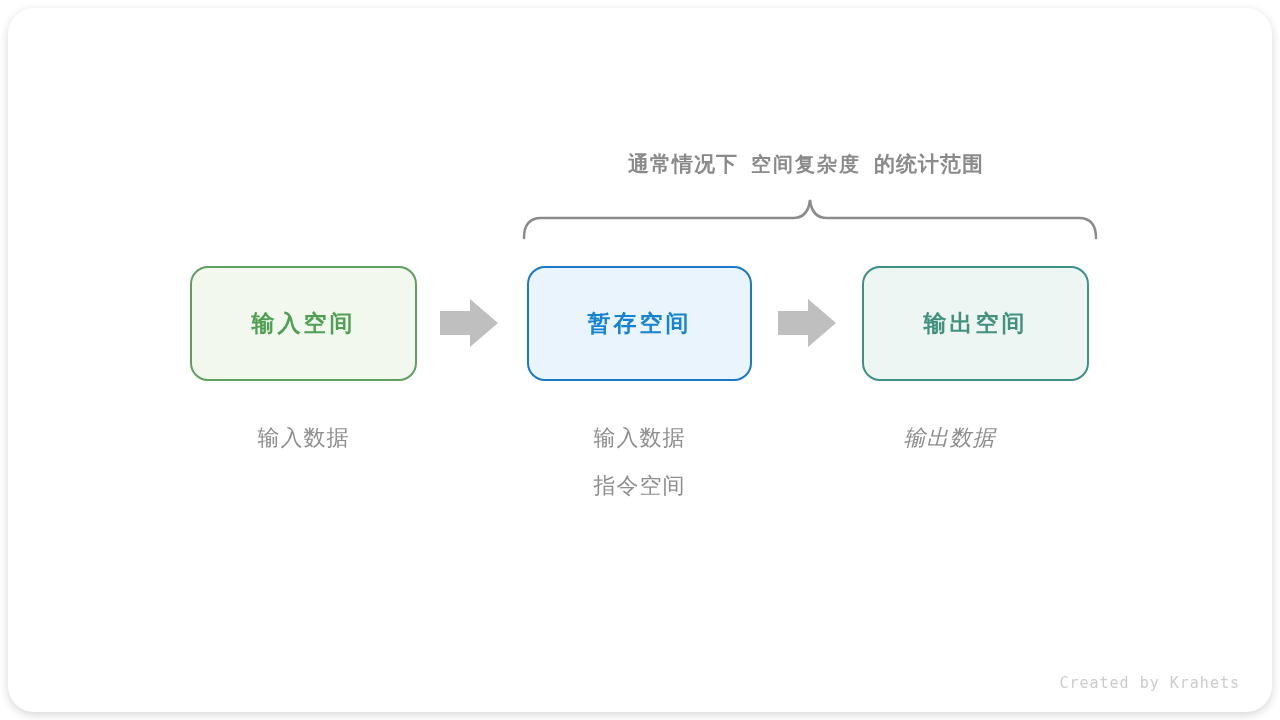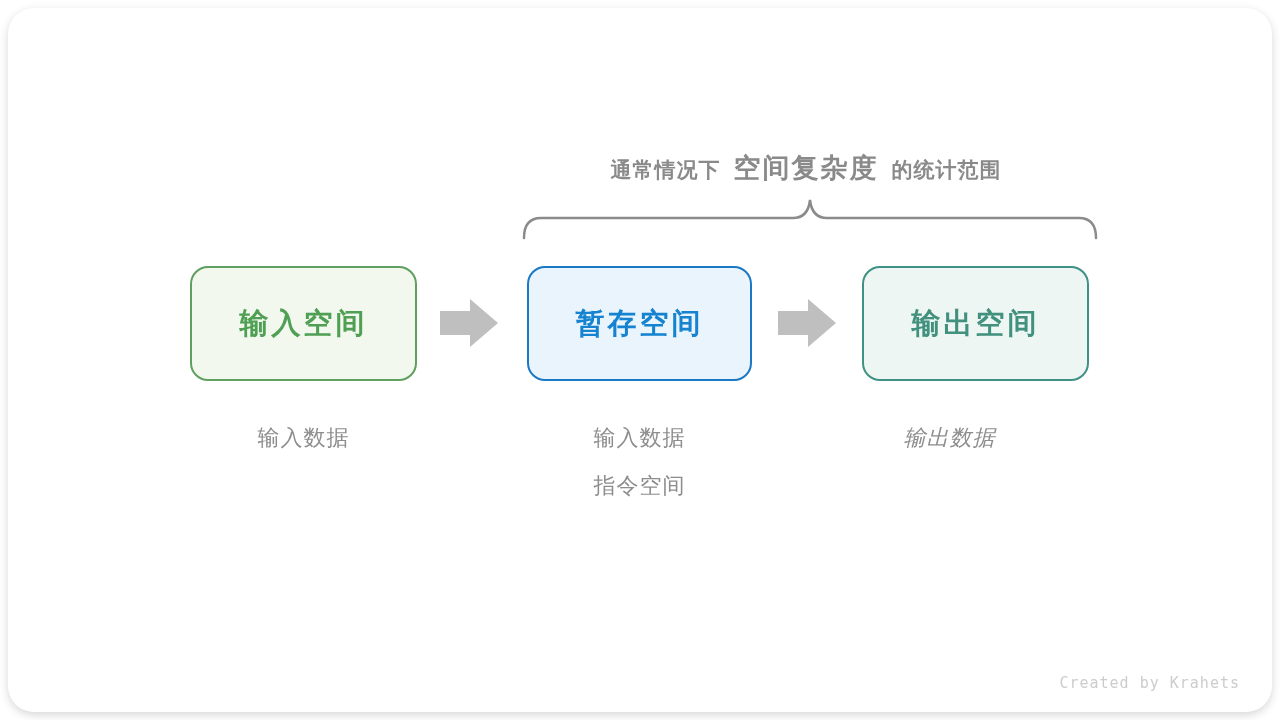--- a/index.html
+++ b/index.html
@@ -24,34 +24,34 @@
     position: absolute;
     left: 442px; top: 142px; width: 712px;
     display: flex;
     justify-content: center;
     align-items: baseline;
     gap: 13px;
     color: var(--caption-text, #8a8a8a);
     white-space: nowrap;
   }
   .cap-reg  { font-size: 21px; letter-spacing: 1px; font-weight: bold; }
-  .cap-bold { font-size: 27px; font-weight: 700; letter-spacing: 2px; text-align: center; }
+  .cap-bold { font-size: 20px; font-weight: 700; letter-spacing: 2px; text-align: center; }
   .brace {
     position: absolute;
     left: 514px; top: 188px;
     width: 576px; height: 44px;
   }
   .box {
     position: absolute;
     top: 258px; height: 115px;
     box-sizing: border-box;
     border-radius: 18px;
     border: 2.5px solid;
     display: flex; align-items: center; justify-content: center;
-    font-size: 29px; font-weight: 700; letter-spacing: 3px;
+    font-size: 23px; font-weight: 700; letter-spacing: 3px;
   }
   .box-1 { left: 182px; width: 227px; }
   .box-2 { left: 519px; width: 225px; }
   .box-3 { left: 854px; width: 227px; font-family: Liberation Serif, serif; }
   .green { background: var(--green-bg, #f2f8ee); border-color: var(--green-border, #5f9f60); color: var(--green-text, #4fa055); }
   .blue  { background: var(--blue-bg, #e9f4fd);  border-color: var(--blue-border, #1a78c4);  color: var(--blue-text, #1583d0); }
   .teal  { background: var(--teal-bg, #edf6f2);  border-color: var(--teal-border, #3f9185);  color: var(--teal-text, #42917f); }
   .arrow {
     position: absolute;
     top: 291px; width: 58px; height: 48px;

